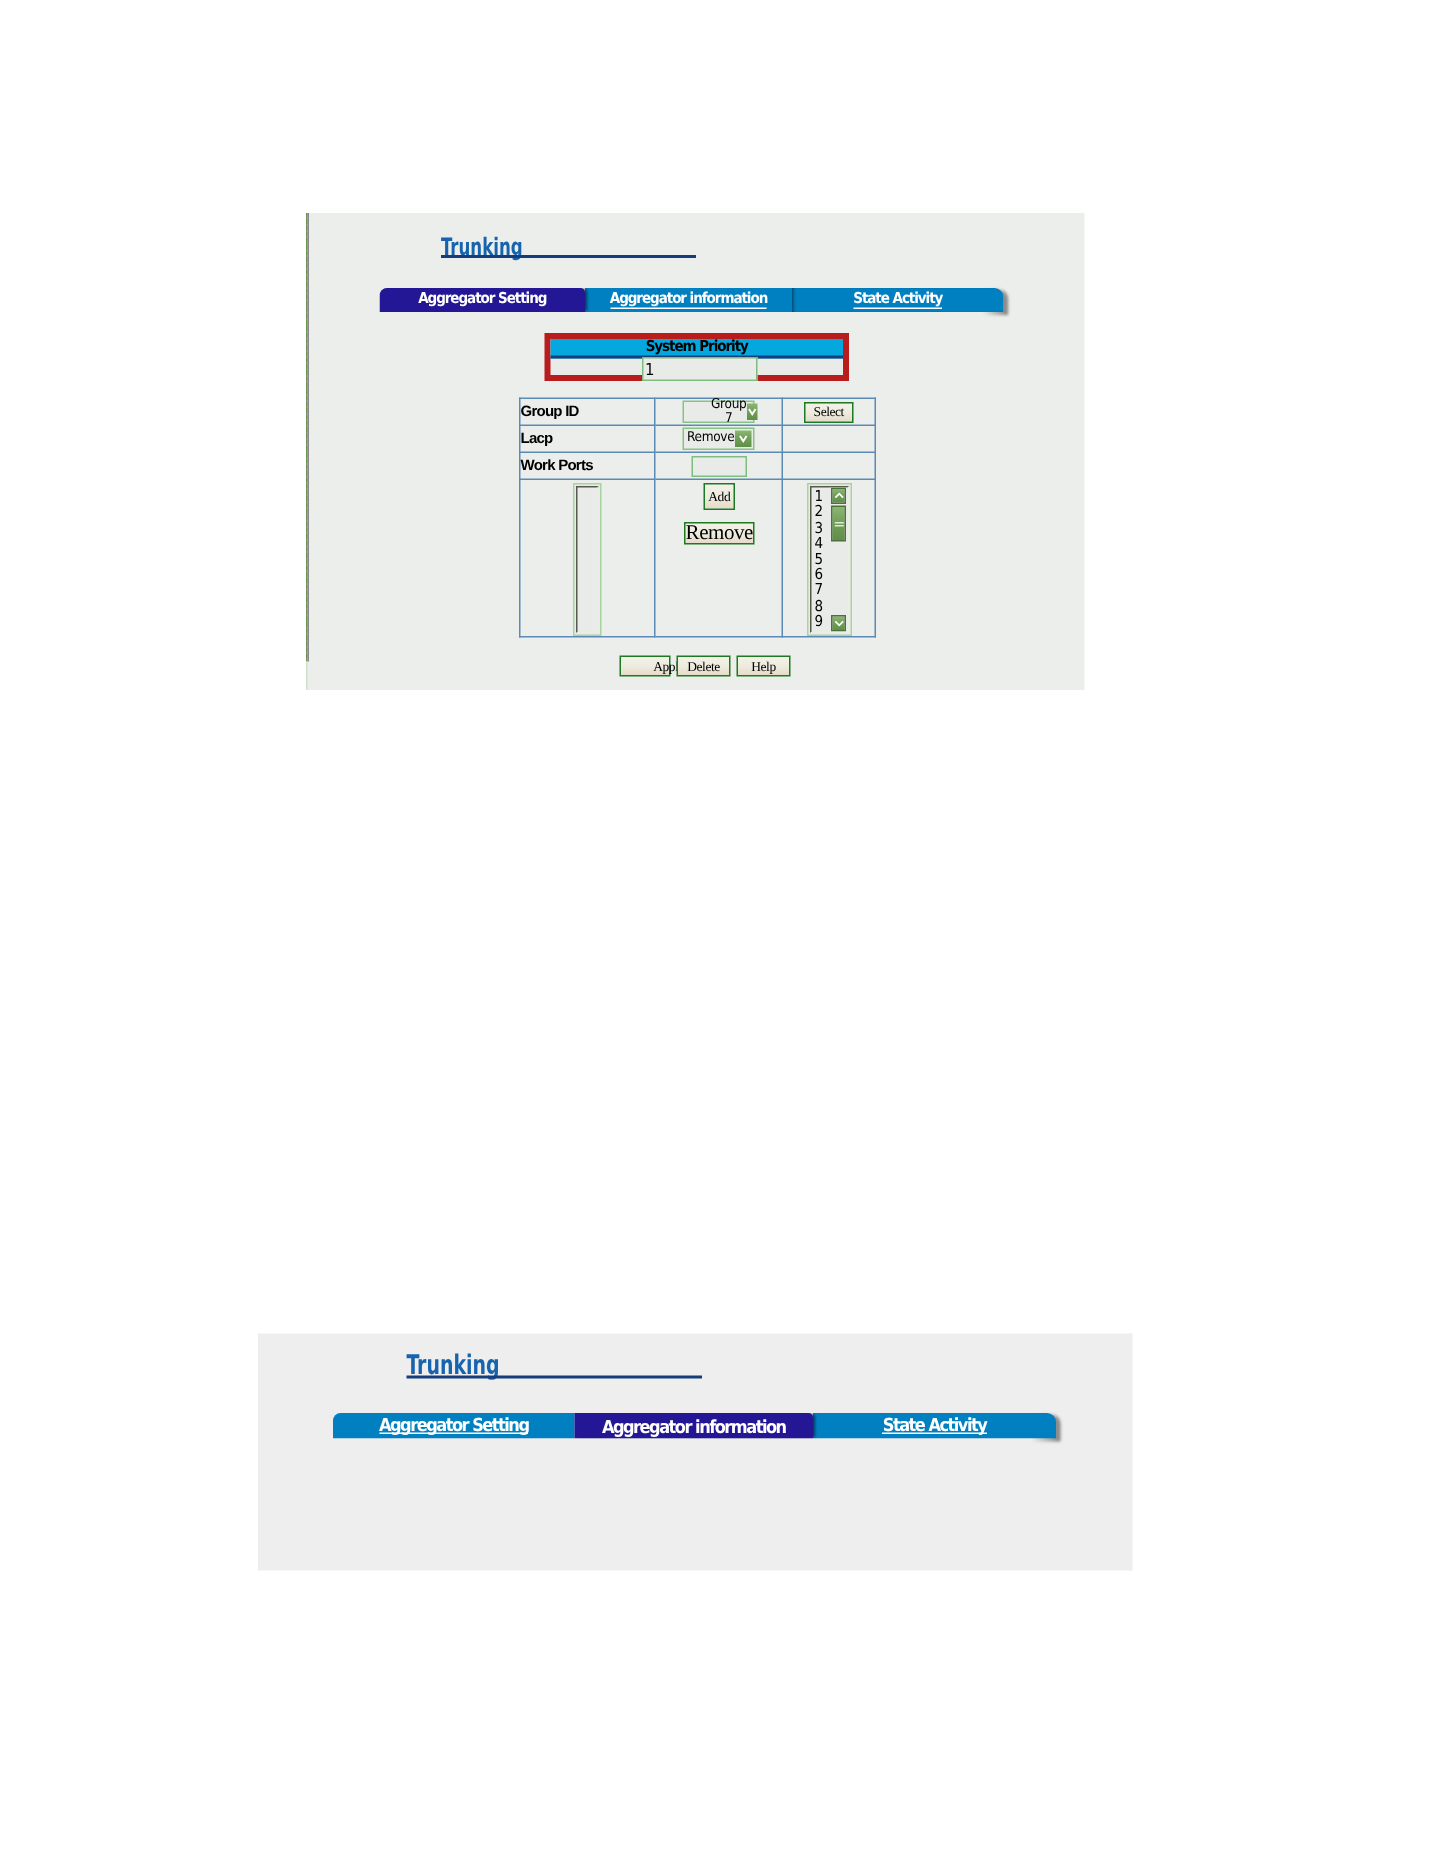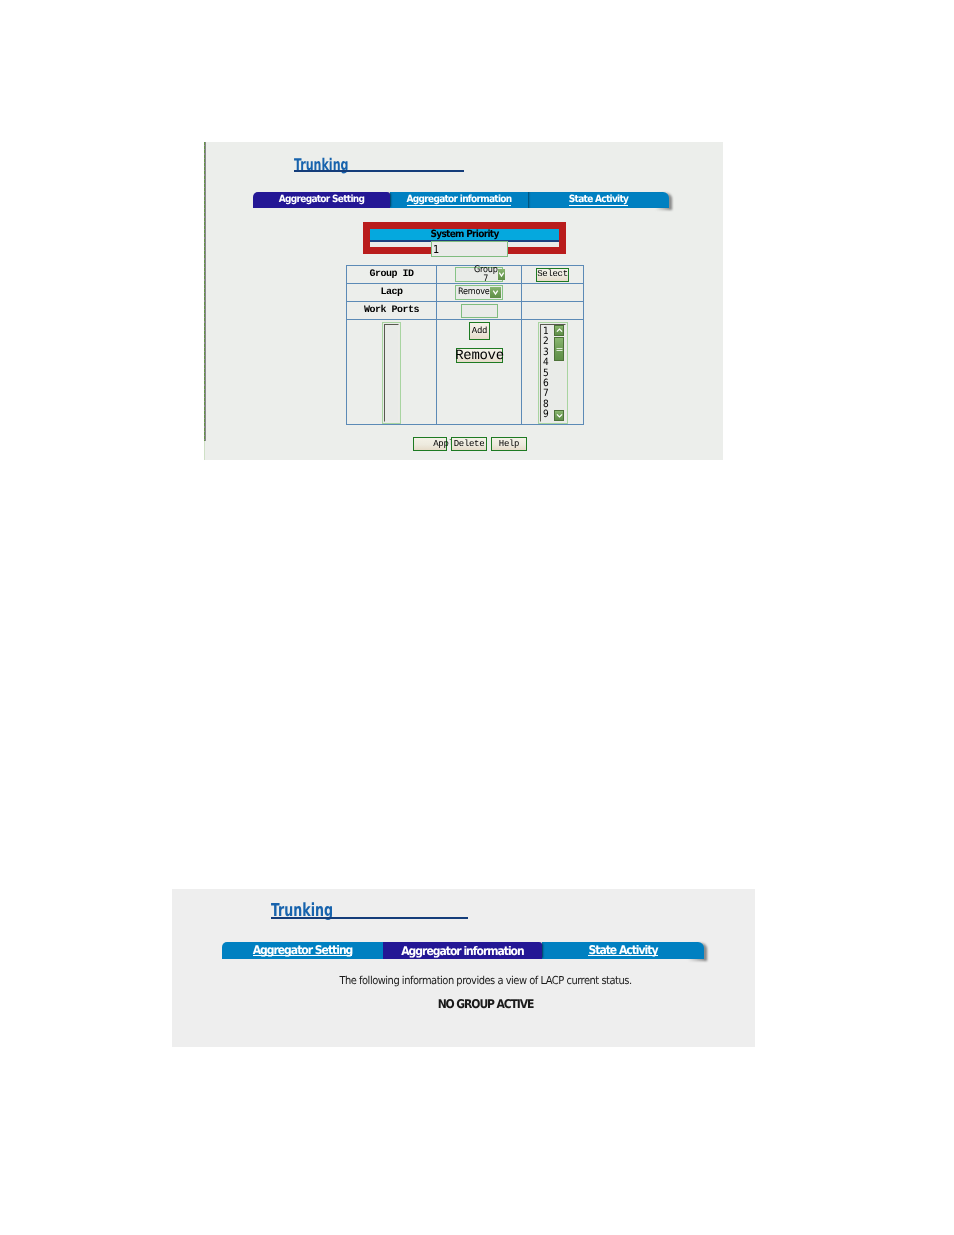--- a/index.html
+++ b/index.html
@@ -35,56 +35,56 @@
      font-weight:bold;font-size:inherit;letter-spacing:inherit;
      color:#ffffff;white-space:nowrap;line-height:1;}
   .tabbar .tab.on{background:#241795;border-radius:0 3px 0 0;
      box-shadow:2px 0 2px -1px rgba(0,0,0,0.55);position:relative;z-index:2;}
   .tabbar .tab.off{background:#0080c1;}
   .tabbar .tab.off u{text-decoration:none;border-bottom:1px solid #ffffff;
      padding-bottom:0px;display:inline-block;line-height:10px;}
   .tabshadow{position:absolute;background:linear-gradient(90deg,rgba(140,140,140,0) 0%,rgba(140,140,140,0) 96%,rgba(120,120,120,0.95) 100%);filter:blur(1px);}
 
   
-  .sptable{position:absolute;border:7px solid #b91c1c;background:#e9ebe8;
+  .sptable{position:absolute;border:4px solid #b91c1c;background:#e9ebe8;
      box-sizing:border-box;}
   .sphead{background:#05a8de;color:#000000;
      font-family:"DejaVu Sans Condensed","DejaVu Sans",sans-serif;
      font-weight:bold;font-size:10px;letter-spacing:-0.7px;text-align:center;
      border-bottom:2px solid #1b3f7e;line-height:11px;height:11px;}
 
   
   .tbox{background:#e9ebe8;border:1px solid #7fbc7f;box-sizing:border-box;
      font-family:"DejaVu Sans Condensed","DejaVu Sans",sans-serif;color:#050505;
      padding:0 1px;outline:none;}
 
   
   .cfg{position:absolute;border-collapse:collapse;
      border:1px solid #5c8ab6;box-sizing:border-box;}
   .cfg td{border:1px solid #5c8ab6;padding:0;line-height:0;}
-  .cfglabel{font-family:Liberation Mono, monospace;
+  .cfglabel{font-family:Liberation Sans, sans-serif;
      font-weight:bold;font-size:10px;letter-spacing:-0.5px;line-height:10px;
-     color:#000;text-align:center;}
+     color:#000;text-align:left;}
 
   
   .ddl{display:inline-flex;align-items:stretch;border:1px solid #86c386;
      background:#e9ebe8;box-sizing:border-box;vertical-align:top;
      height:15px;}
   .ddl .txt{font-family:"DejaVu Sans Condensed","DejaVu Sans",sans-serif;
      font-size:9px;letter-spacing:-0.2px;color:#000;display:flex;
      align-items:center;flex:1;padding-left:2px;line-height:1;}
   .ddl .arw{background:linear-gradient(180deg,#8bb873 0%,#73a25b 40%,#5f8f48 100%);
      display:flex;align-items:center;justify-content:center;width:11px;
      margin:1px 1px 1px 0;}
 
   
   .btn{display:inline-flex;align-items:center;justify-content:center;
      background:linear-gradient(180deg,#f4f1e7 0%,#edeade 55%,#e6dbc9 100%);
      border:1px solid #1d7a22;box-sizing:border-box;
-     font-family:Liberation Mono, monospace;
+     font-family:Liberation Serif, serif;
      letter-spacing:-0.3px;color:#000;white-space:nowrap;line-height:1;}
 
   
   .lbox{position:absolute;border:1px solid #a8d4a0;background:#e9ebe8;
      box-sizing:border-box;}
   .lbox .inner{position:absolute;left:1px;top:1px;right:1px;bottom:1px;
      border-top:1px solid #58584f;border-left:1px solid #58584f;
      border-right:1px solid #ecece8;border-bottom:1px solid #ecece8;
      box-sizing:border-box;overflow:hidden;background:#e9ebe8;}
   .lbox ul{margin:0;padding:0;list-style:none;
@@ -258,15 +258,13 @@
         <u>Aggregator Setting</u>
       </div>
     <div class="tab on" style="width:159px;">
         <span>Aggregator information</span>
       </div>
     <div class="tab off" style="width:162px;">
         <u>State Activity</u>
       </div>
   </div>
 
-  <div class="ctext" style="left:22px;top:85px;width:583px;text-align:center;font-size:11px;letter-spacing:-0.48px;"><span>The following information provides a view of LACP current status.</span></div>
-  <div class="ctext" style="left:22px;top:108px;width:583px;text-align:center;font-size:12px;font-weight:bold;letter-spacing:-1.1px;"><span>NO GROUP ACTIVE</span></div>
 </div>
 
 </body></html>

